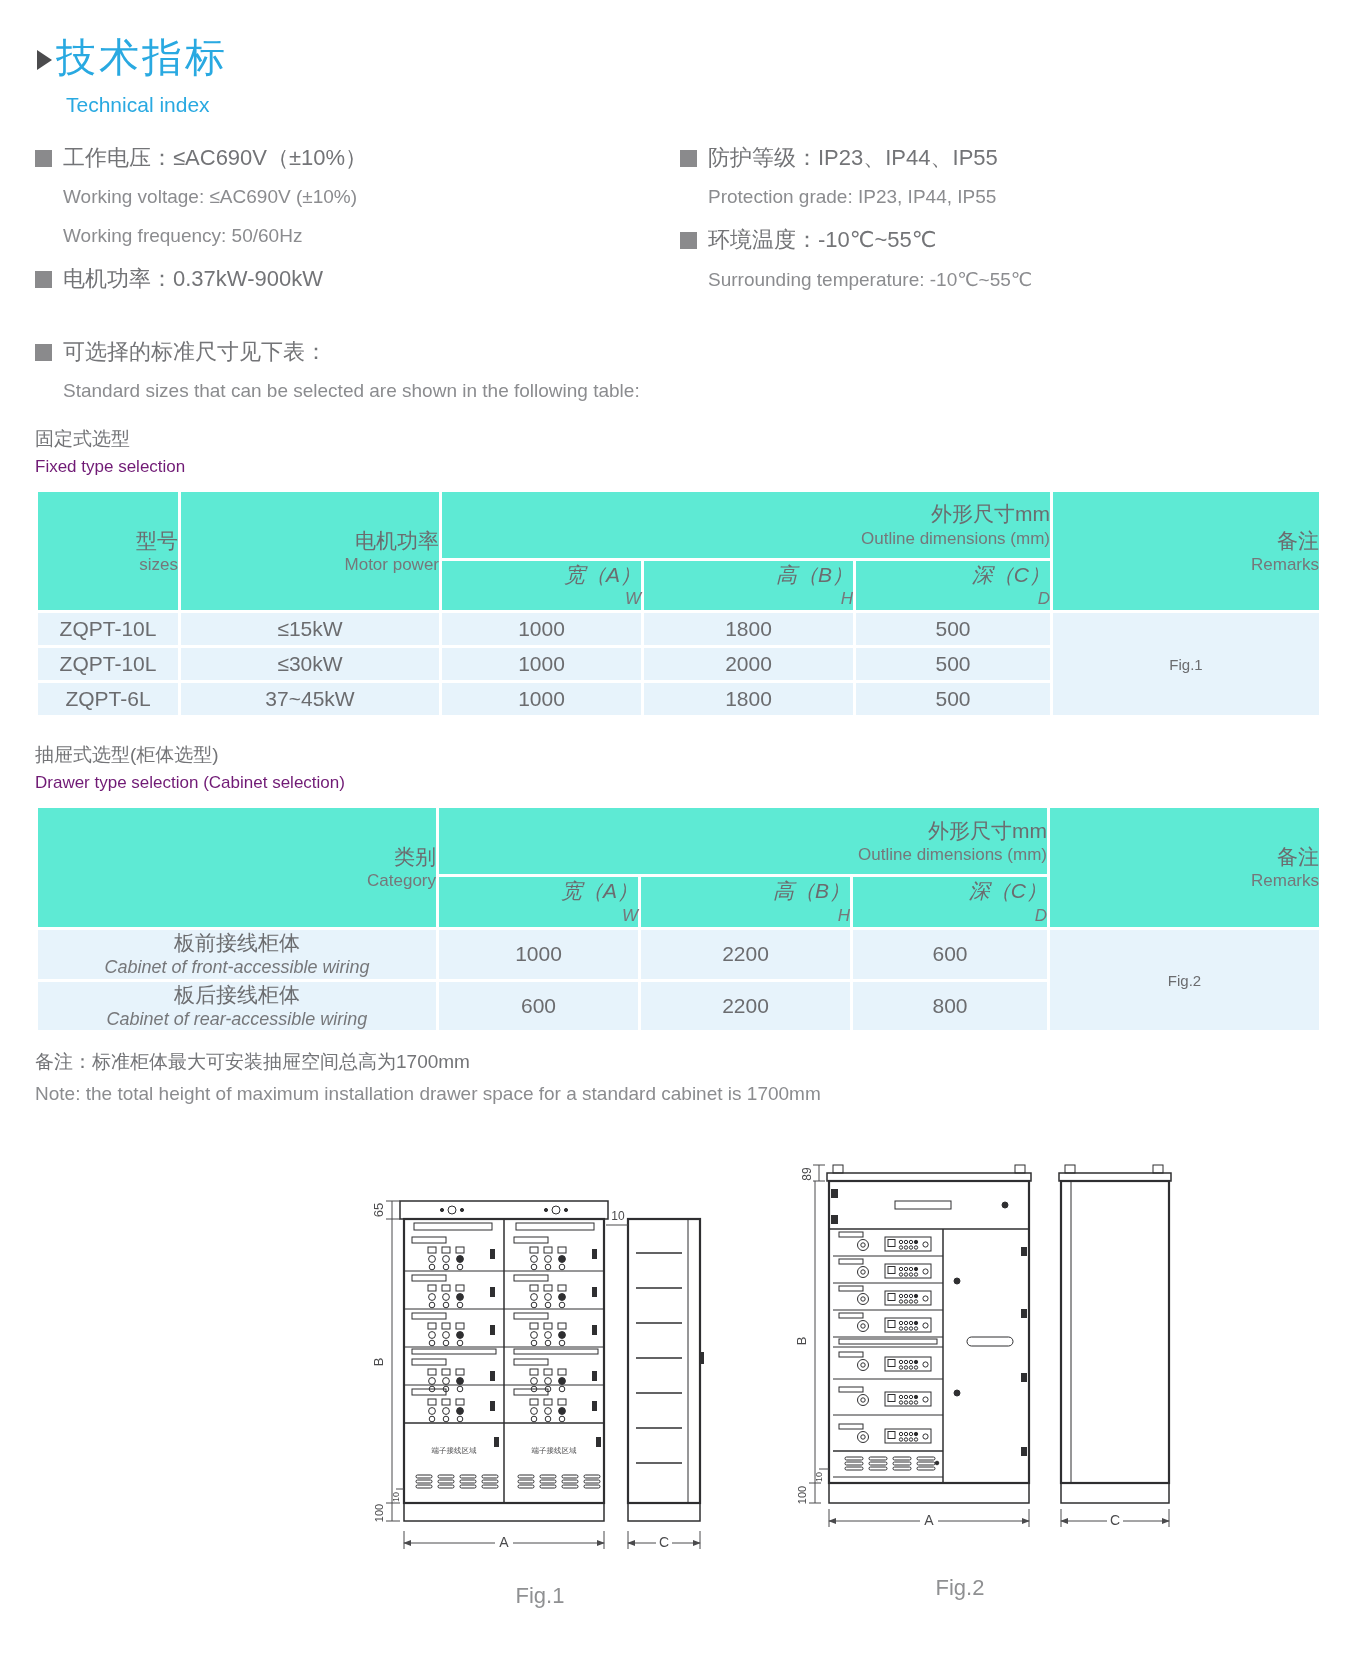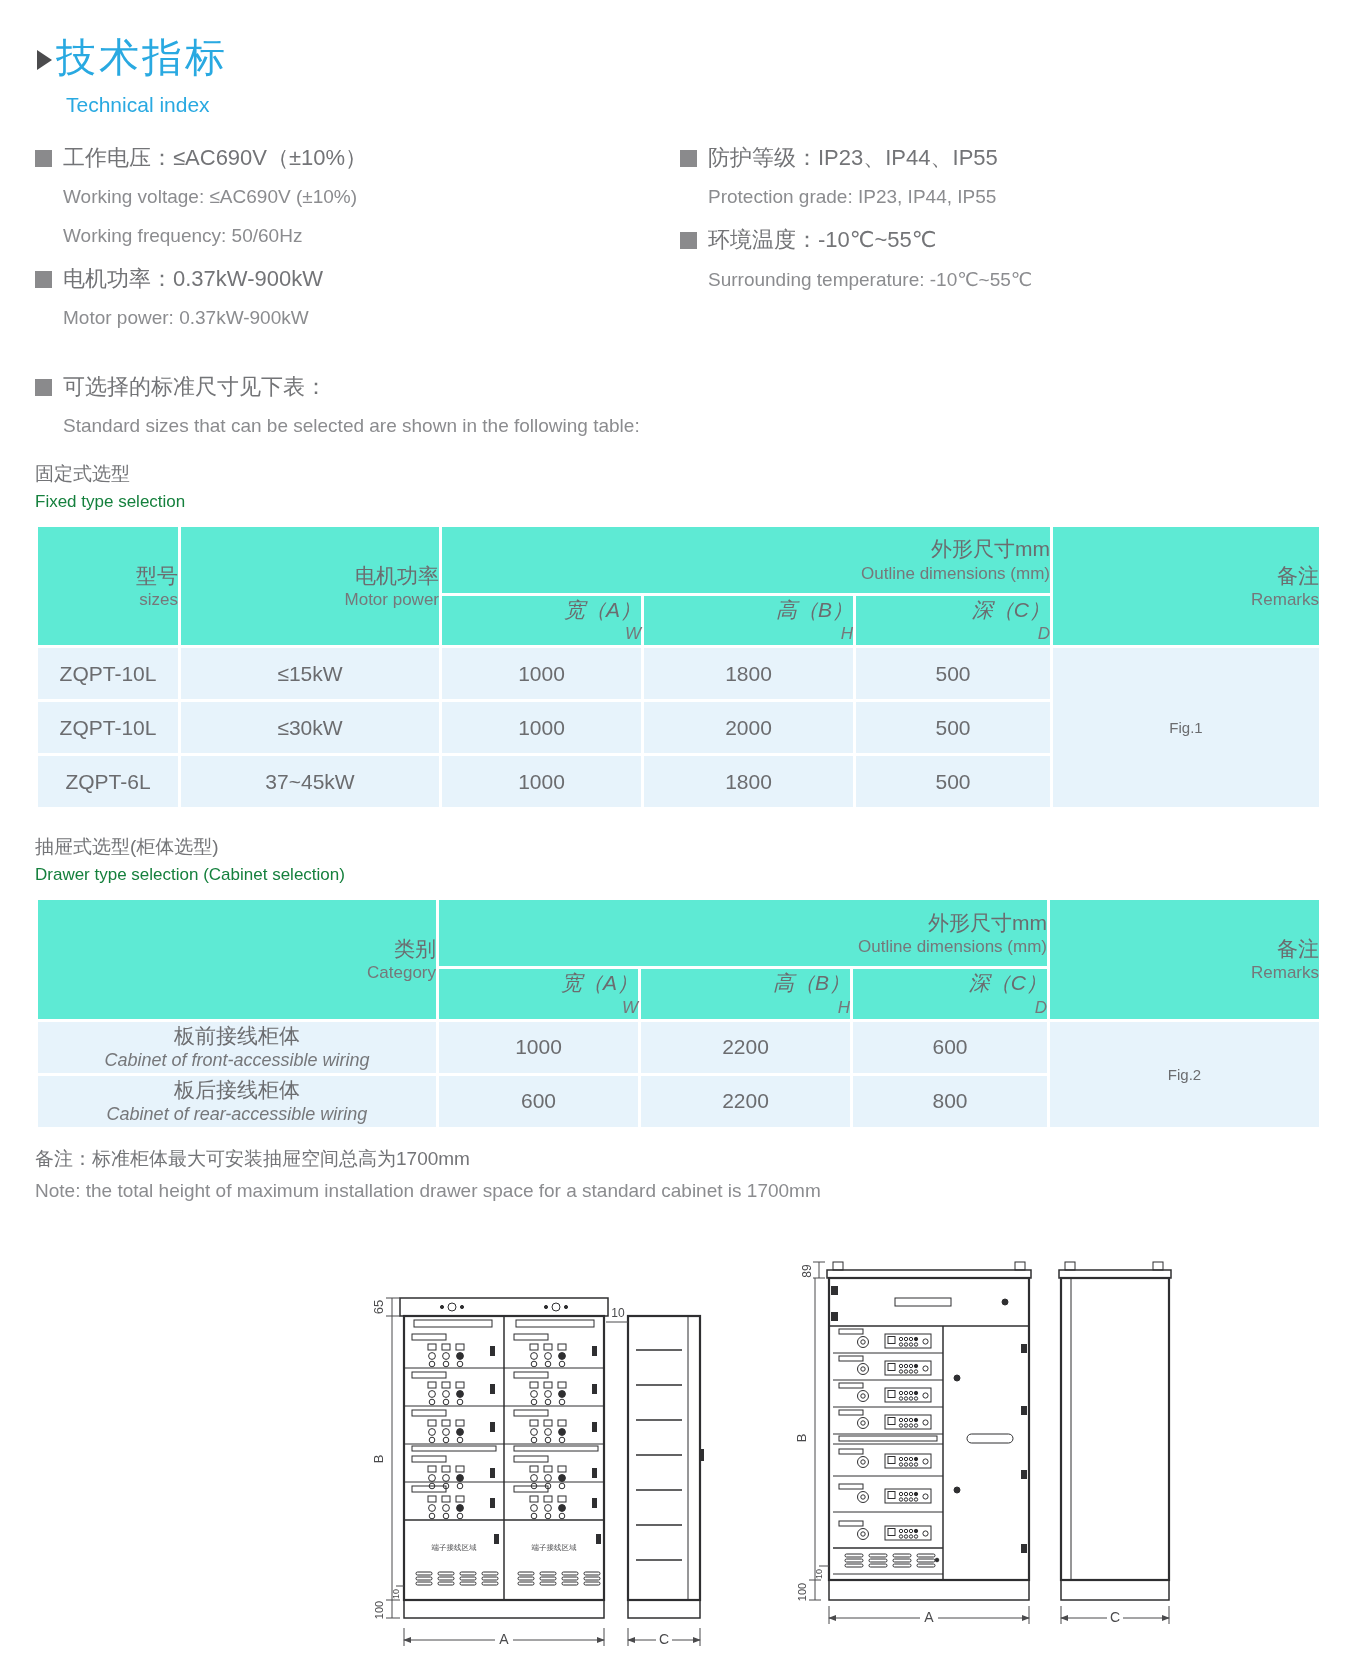--- a/index.html
+++ b/index.html
@@ -28,35 +28,35 @@
   .spec-col-right { flex: 1; }
   .spec-item { margin-bottom: 17px; }
   .spec-zh { display: flex; align-items: center; font-size: 22px; color: #737477; }
   .bullet { width: 17px; height: 17px; background: #8a8a8c; margin-right: 11px; flex: 0 0 auto; }
   .spec-en { font-size: 19px; color: #8b8c8f; margin: 13px 0 0 28px; }
   .spec-item.full { margin-top: 26px; }
 
   
   .sec-title { margin-top: 24px; }
   .sec-zh { font-size: 19px; color: #737477; }
-  .sec-en { font-size: 17px; color: #15803d; margin-top: 5px; }
+  .sec-en { font-size: 17px; color: #701a75; margin-top: 5px; }
 
   
   table.spec-table {
     width: 100%; margin-top: 12px;
     border-collapse: separate; border-spacing: 3px;
     table-layout: fixed;
   }
   table.spec-table th { background: #5eead4; font-weight: 400; text-align: right; vertical-align: middle; }
   table.spec-table td { background: #e7f3fb; text-align: center; vertical-align: middle; color: #6b6c6f; }
   .h-zh { font-size: 21px; color: #6b6c6f; line-height: 1.3; }
   .h-en { font-size: 17px; color: #76777a; line-height: 1.3; }
   .th-top { height: 66px; }
   .th-sub { height: 44px; font-style: italic; }
-  td.cell { height: 51px; font-size: 21px; }
+  td.cell { height: 32px; font-size: 21px; }
   td.cell-cat { height: 42px; }
   .cat-zh { font-size: 21px; line-height: 1.25; }
   .cat-en { font-size: 18px; color: #76777a; line-height: 1.25; font-style: italic; }
   td.cell-remark { font-size: 15px; }
 
   
   .note { margin-top: 16px; }
   .note-zh { font-size: 19px; color: #737477; }
   .note-en { font-size: 19px; color: #8b8c8f; margin-top: 8px; }
 
@@ -101,21 +101,20 @@
           <div class="spec-en">Working voltage: ≤AC690V (±10%)</div>
         </div>
         <div class="spec-item">
           <div class="spec-en">Working frequency: 50/60Hz</div>
         </div>
         <div class="spec-item">
           <div class="spec-zh">
               <span class="bullet"></span>
               <span>电机功率：0.37kW-900kW</span>
             </div>
-          <div class="spec-en">Motor power: 0.37kW-900kW</div>
         </div>
       </div>
       <div class="spec-col-right">
         <div class="spec-item">
           <div class="spec-zh">
               <span class="bullet"></span>
               <span>防护等级：IP23、IP44、IP55</span>
             </div>
           <div class="spec-en">Protection grade: IP23, IP44, IP55</div>
         </div>

